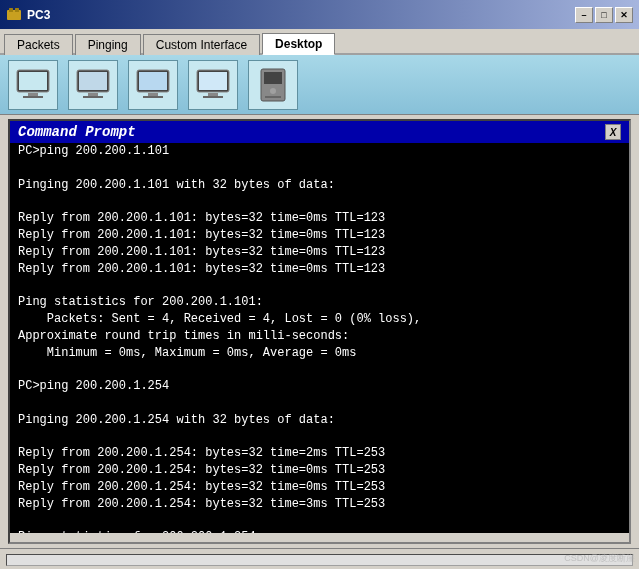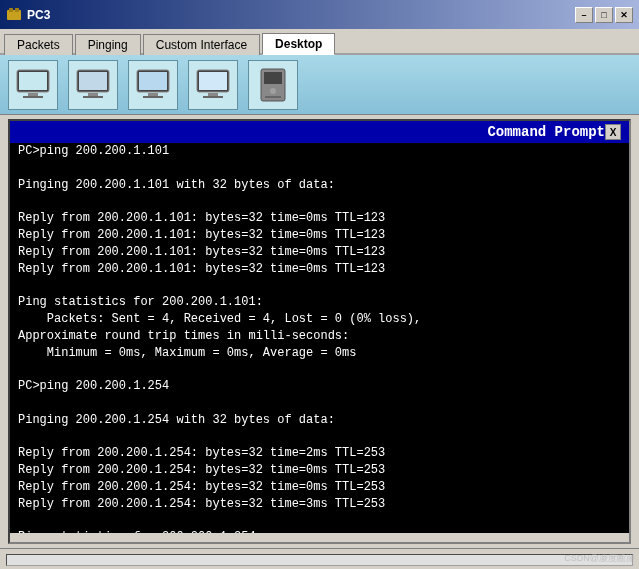--- a/index.html
+++ b/index.html
@@ -118,21 +118,22 @@
     }
     .cmd-title {
       background: #0000aa;
       color: white;
       font-size: 14px;
       font-weight: bold;
       font-family: 'Courier New', Courier, monospace;
       padding: 3px 8px;
       display: flex;
       align-items: center;
-      justify-content: flex-end;
+      justify-content: space-between;
+      font-style: italic;
     }
     .cmd-close {
       background: #d4d0c8;
       border: 1px solid #808080;
       color: black;
       font-size: 10px;
       font-family: Tahoma, sans-serif;
       width: 16px;
       height: 16px;
       display: flex;

